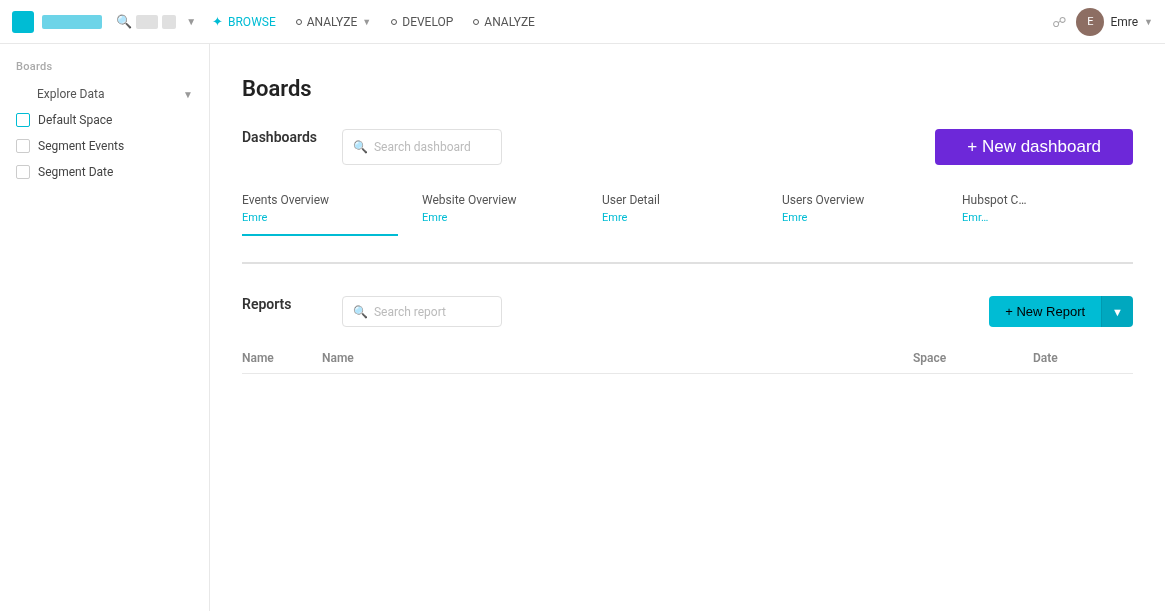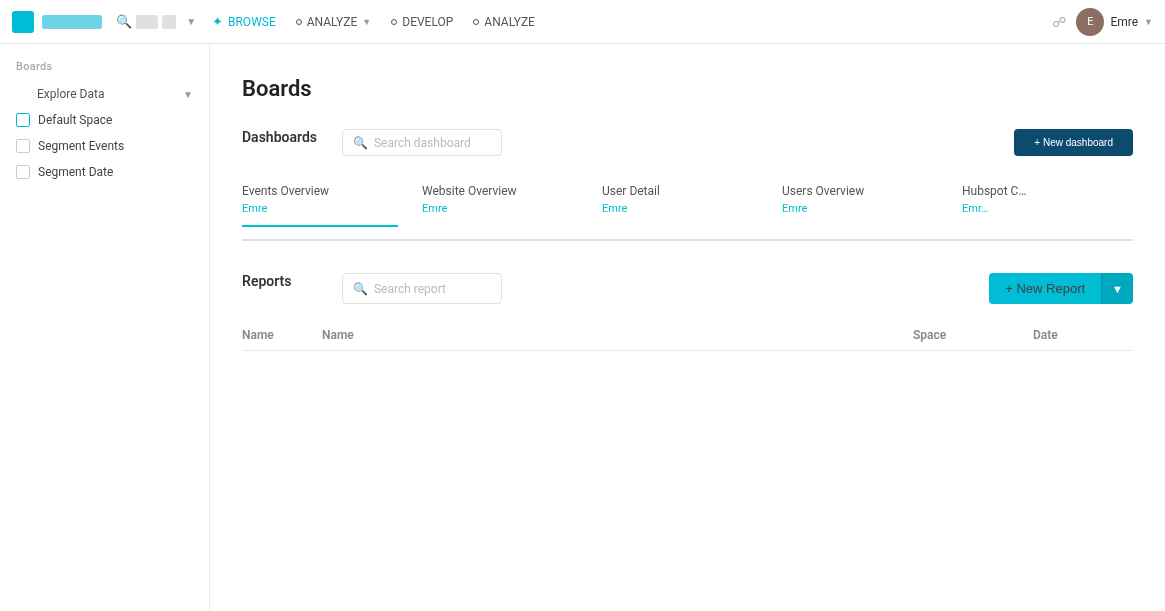--- a/index.html
+++ b/index.html
@@ -207,39 +207,39 @@
       font-size: 12px;
       cursor: text;
       min-width: 160px;
     }
     .section-search-icon { font-size: 12px; color: #bbb; }
     .section-spacer { flex: 1; }
     .btn-new {
       display: flex;
       align-items: center;
       gap: 4px;
-      background: #0c4a6e;
+      background: #6d28d9;
       color: #fff;
       border: none;
       border-radius: 4px;
-      padding: 8px 20px;
-      font-size: 10px;
+      padding: 8px 32px;
+      font-size: 17px;
       font-weight: 500;
       cursor: pointer;
     }
     .btn-new-split {
       display: flex;
       align-items: stretch;
     }
     .btn-new-main {
       display: flex;
       align-items: center;
       gap: 4px;
       background: #00bcd4;
-      color: #404040;
+      color: #000000;
       border: none;
       border-radius: 4px 0 0 4px;
       padding: 8px 16px;
       font-size: 13px;
       font-weight: 500;
       cursor: pointer;
     }
     .btn-new-caret {
       display: flex;
       align-items: center;
@@ -254,21 +254,21 @@
       border-left: 1px solid #009ab0;
     }
 
     
     .dashboards-row {
       display: flex;
       gap: 0;
       overflow: hidden;
       margin-bottom: 32px;
       border-bottom: 2px solid #e0e0e0;
-      padding-bottom: 0;
+      padding-bottom: 14px;
     }
     .dashboard-card {
       display: flex;
       flex-direction: column;
       align-items: flex-start;
       padding: 12px 24px 12px 0;
       min-width: 180px;
       cursor: pointer;
     }
     .dashboard-card-title {

